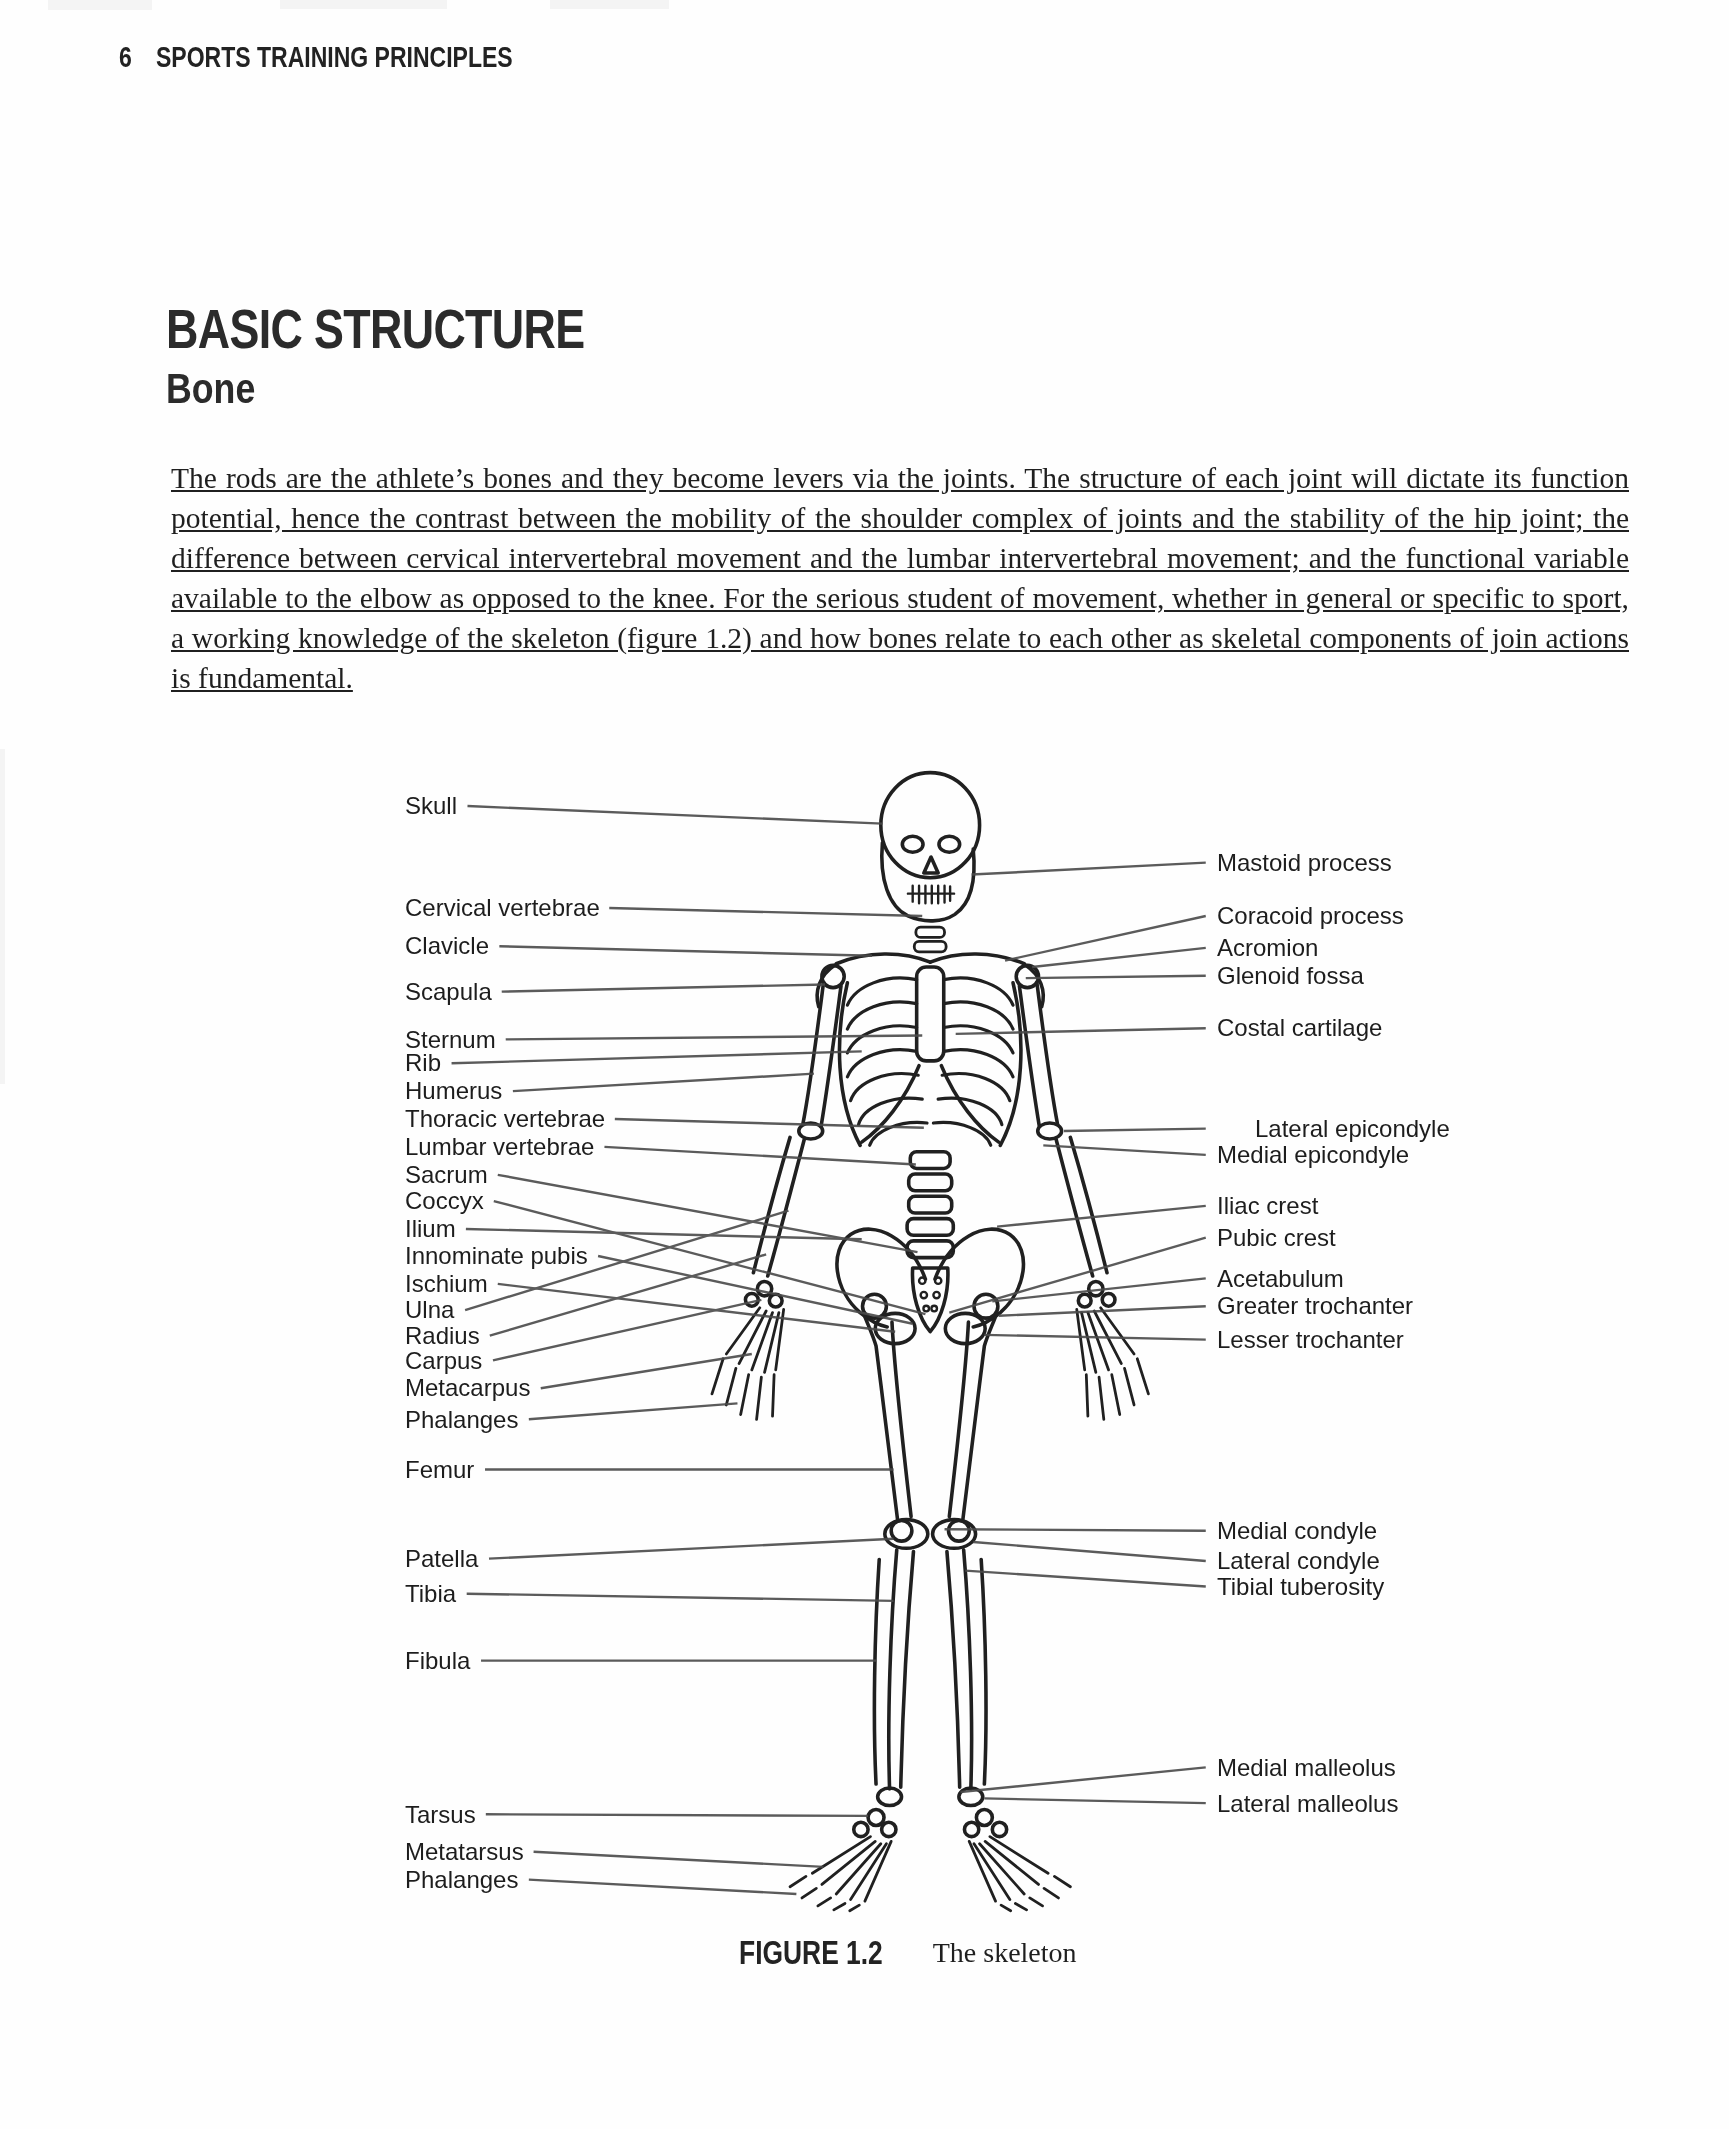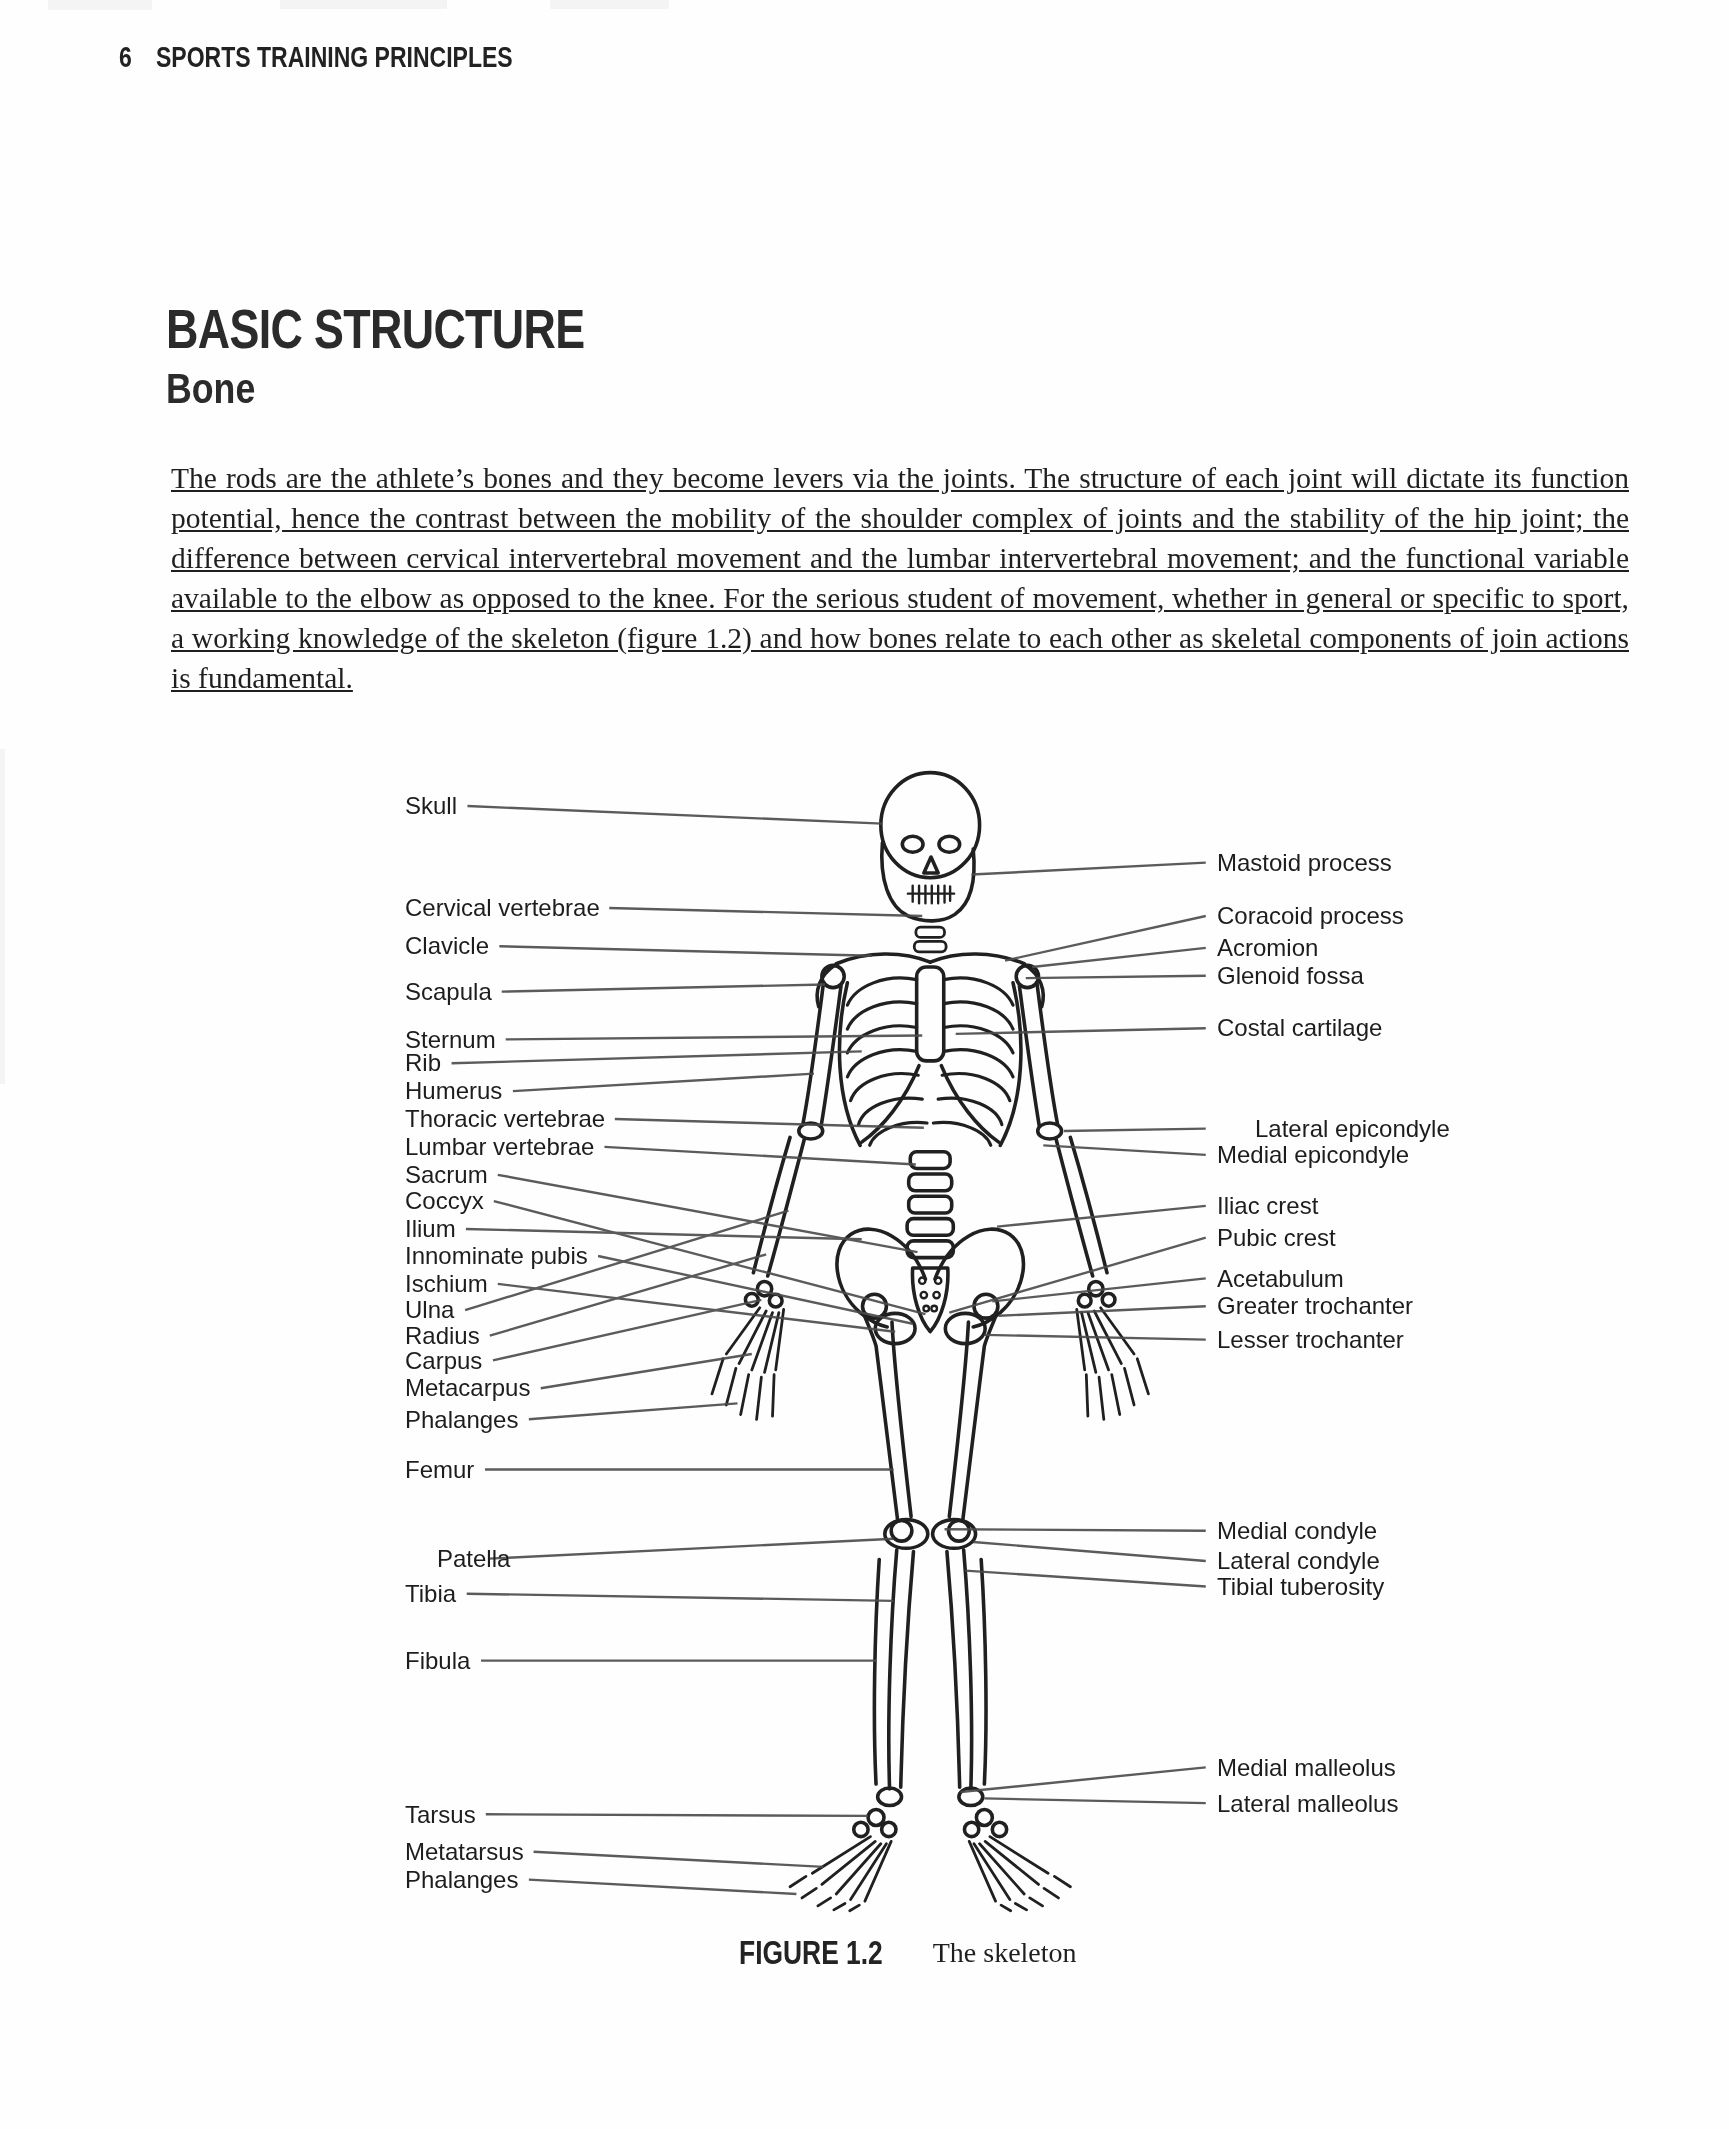--- a/index.html
+++ b/index.html
@@ -226,21 +226,21 @@
         <div class="bone-label" style="top: 1185px; left: 405px;">Coccyx</div>
         <div class="bone-label" style="top: 1213px; left: 405px;">Ilium</div>
         <div class="bone-label" style="top: 1240px; left: 405px;">Innominate pubis</div>
         <div class="bone-label" style="top: 1268px; left: 405px;">Ischium</div>
         <div class="bone-label" style="top: 1294px; left: 405px;">Ulna</div>
         <div class="bone-label" style="top: 1320px; left: 405px;">Radius</div>
         <div class="bone-label" style="top: 1345px; left: 405px;">Carpus</div>
         <div class="bone-label" style="top: 1372px; left: 405px;">Metacarpus</div>
         <div class="bone-label" style="top: 1404px; left: 405px;">Phalanges</div>
         <div class="bone-label" style="top: 1454px; left: 405px;">Femur</div>
-        <div class="bone-label" style="top: 1543px; left: 405px; margin-left: 32px;">Patella</div>
+        <div class="bone-label" style="top: 1543px; left: 405px;">Patella</div>
         <div class="bone-label" style="top: 1578px; left: 405px;">Tibia</div>
         <div class="bone-label" style="top: 1645px; left: 405px;">Fibula</div>
         <div class="bone-label" style="top: 1799px; left: 405px;">Tarsus</div>
         <div class="bone-label" style="top: 1836px; left: 405px;">Metatarsus</div>
         <div class="bone-label" style="top: 1864px; left: 405px;">Phalanges</div>
         <div class="bone-label" style="top: 847px; left: 1217px;">Mastoid process</div>
         <div class="bone-label" style="top: 900px; left: 1217px;">Coracoid process</div>
         <div class="bone-label" style="top: 932px; left: 1217px;">Acromion</div>
         <div class="bone-label" style="top: 960px; left: 1217px;">Glenoid fossa</div>
         <div class="bone-label" style="top: 1012px; left: 1217px;">Costal cartilage</div>

